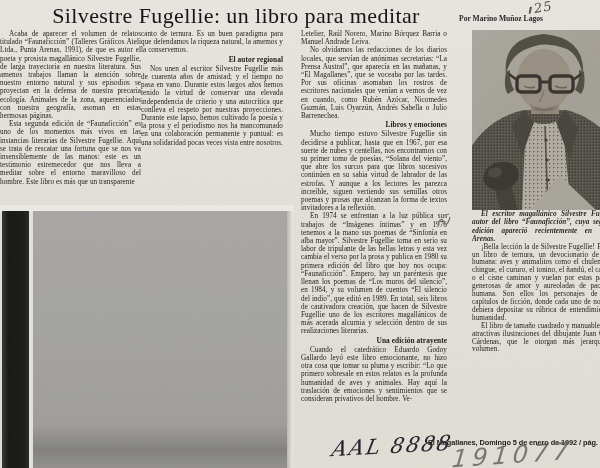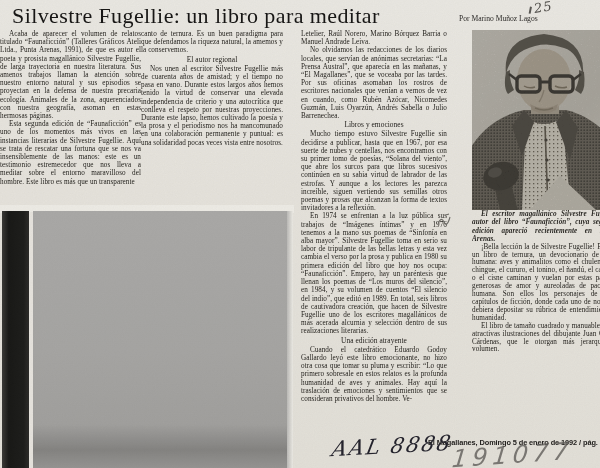--- a/index.html
+++ b/index.html
@@ -3,44 +3,44 @@
 <meta charset="utf-8">
 <style>
   html,body{margin:0;padding:0;background:#555;}
   .page{
     position:relative;width:600px;height:468px;overflow:hidden;
     background:linear-gradient(180deg,#eceae4 0%,#e8e5de 40%,#e5e2da 100%);
     font-family:"Liberation Serif", serif;color:#211f1c;
   }
   
   .title{
-    position:absolute;left:12px;top:3px;width:448px;text-align:left;
+    position:absolute;left:12px;top:3px;width:448px;text-align:center;
     font-size:22px;font-weight:normal;letter-spacing:.4px;color:#151413;margin:0;
     white-space:nowrap;
   }
   .byline{
     position:absolute;left:459px;top:14px;width:132px;
-    font-size:7.6px;font-weight:normal;color:#2a2826;white-space:nowrap;
+    font-size:7.6px;font-weight:bold;color:#2a2826;white-space:nowrap;
   }
   .corner-num{
     position:absolute;left:529px;top:0px;font-size:13px;color:#4c4a46;
     font-style:italic;transform:rotate(-9deg);font-family:"DejaVu Serif",serif;
     letter-spacing:1px;
   }
   .corner-num::before{content:"";display:inline-block;width:2px;height:7px;
     background:#5a5854;transform:rotate(20deg);margin-right:3px;}
   
   .col{
     position:absolute;top:30px;font-size:7.2px;line-height:8.2px;
     text-align:justify;letter-spacing:.05px;overflow:hidden;
     -webkit-hyphens:auto;hyphens:auto;color:#23211d;
   }
   .col p{margin:0;text-indent:9px;}
   .col p.cont{text-indent:0;}
-  .col .shead{margin:1px 0 1px;text-align:center;font-weight:normal;font-size:7.4px;}
+  .col .shead{margin:1px 0 1px;text-align:right;font-weight:bold;font-size:7.4px;}
   .c1{left:0;width:141px;height:178px;}
   .c2{left:141px;width:142px;height:180px;}
   .c3{left:301px;width:146px;height:408px;}
   .c4{left:452px;width:146px;height:410px;line-height:7.9px;margin-left:20px;}
   .photo{display:block;width:146px;height:180px;background:#c6c2ba;}
   .caption{
     margin:6px 0 5px;font-style:italic;font-weight:bold;font-size:7.2px;
     line-height:8.4px;color:#2b2925;text-indent:9px;
   }
   

